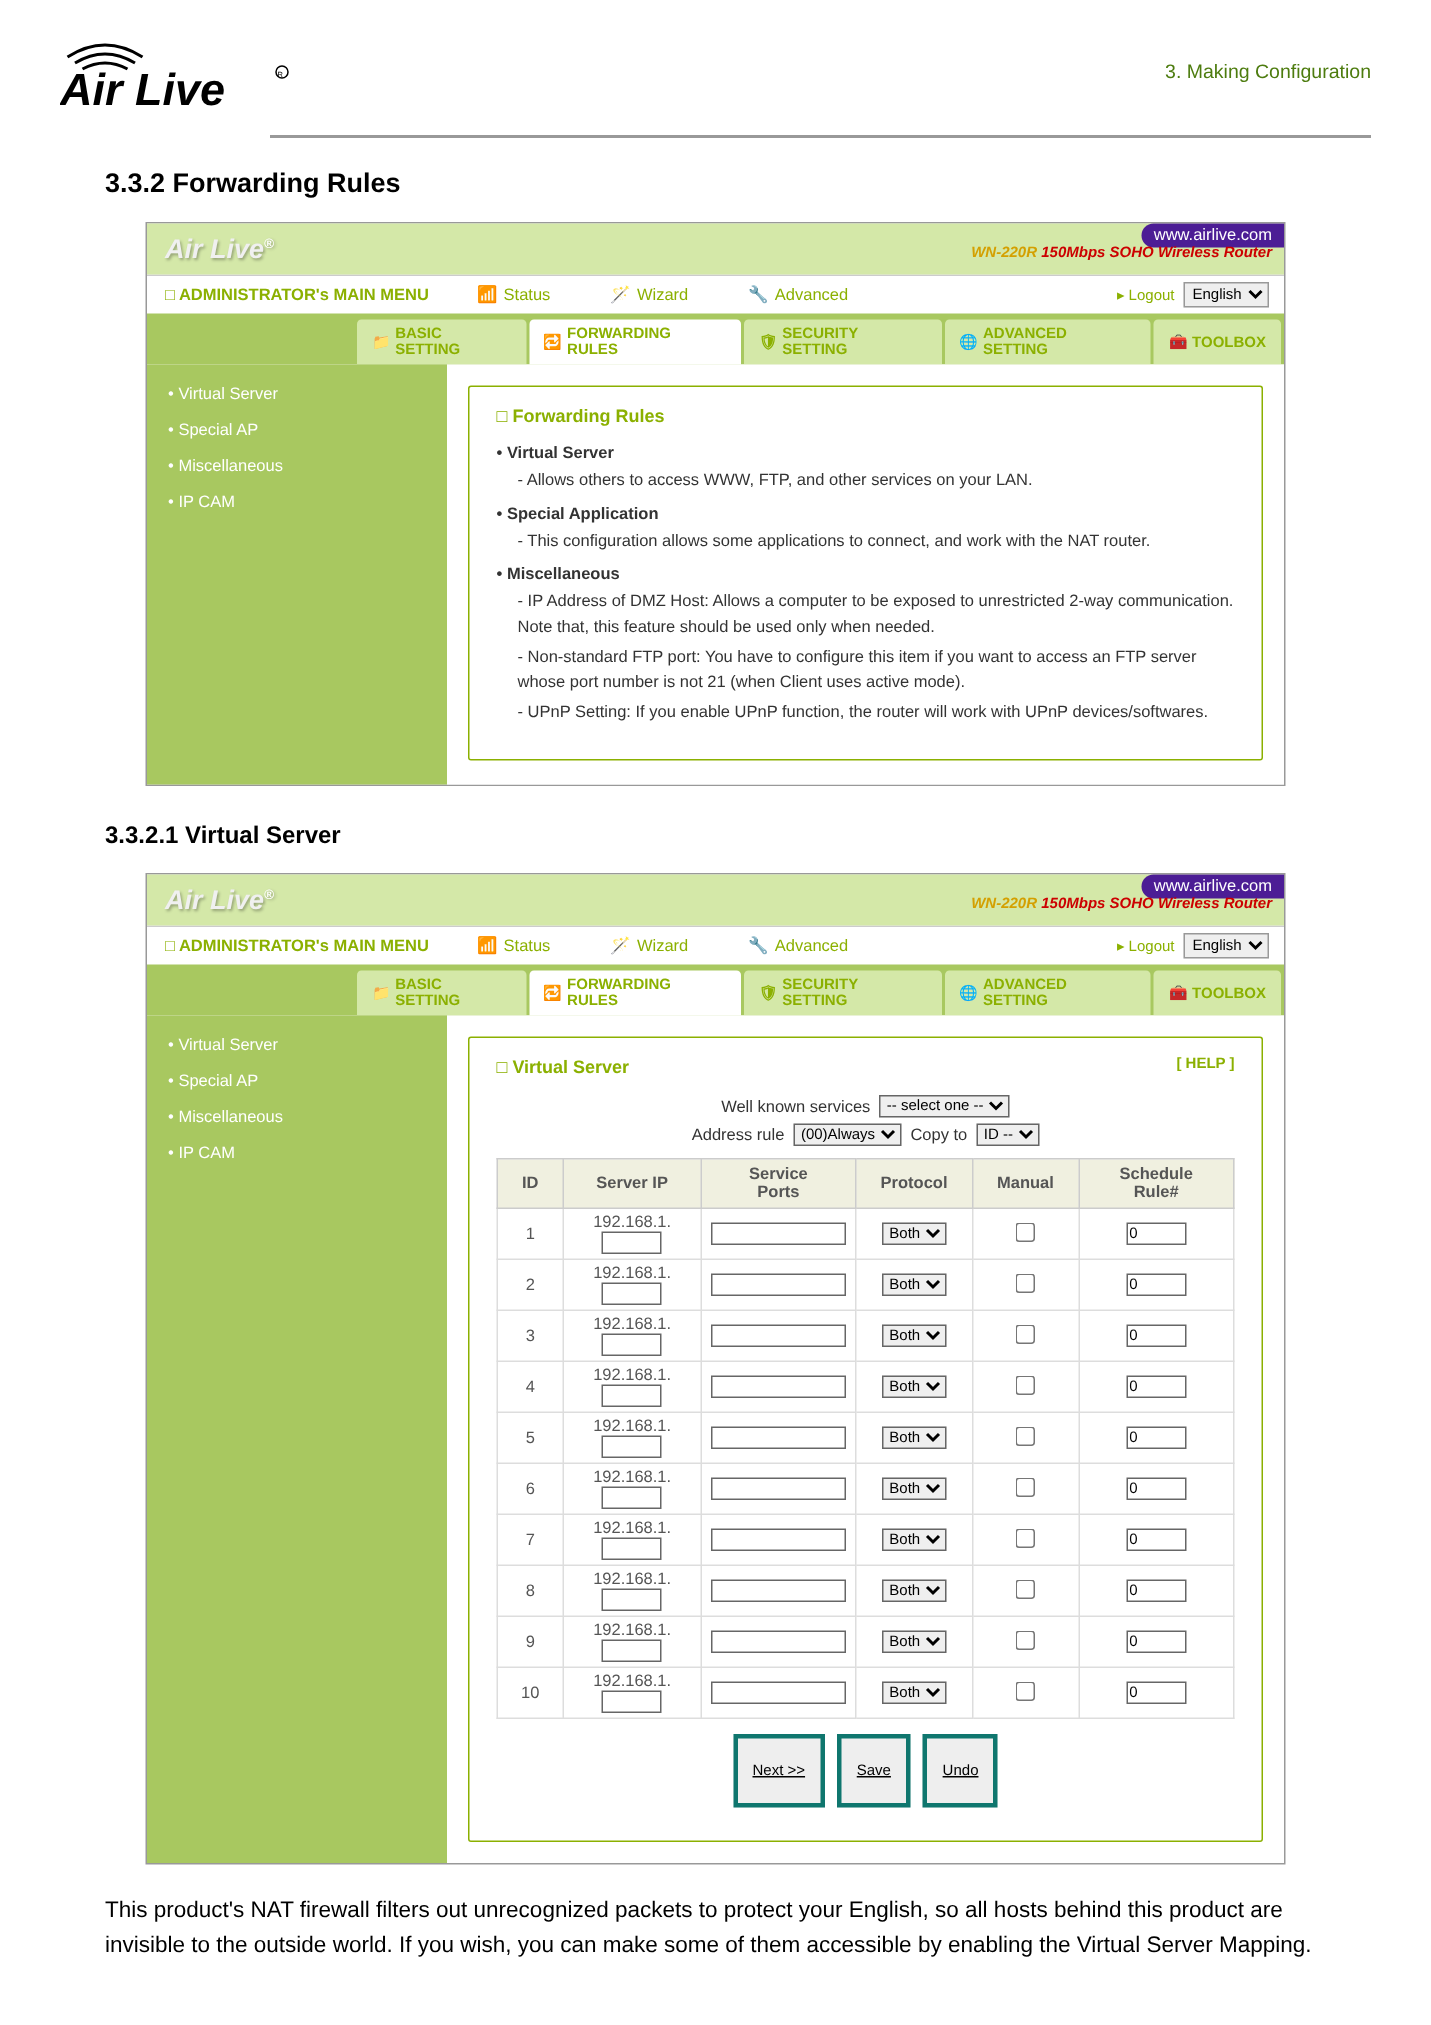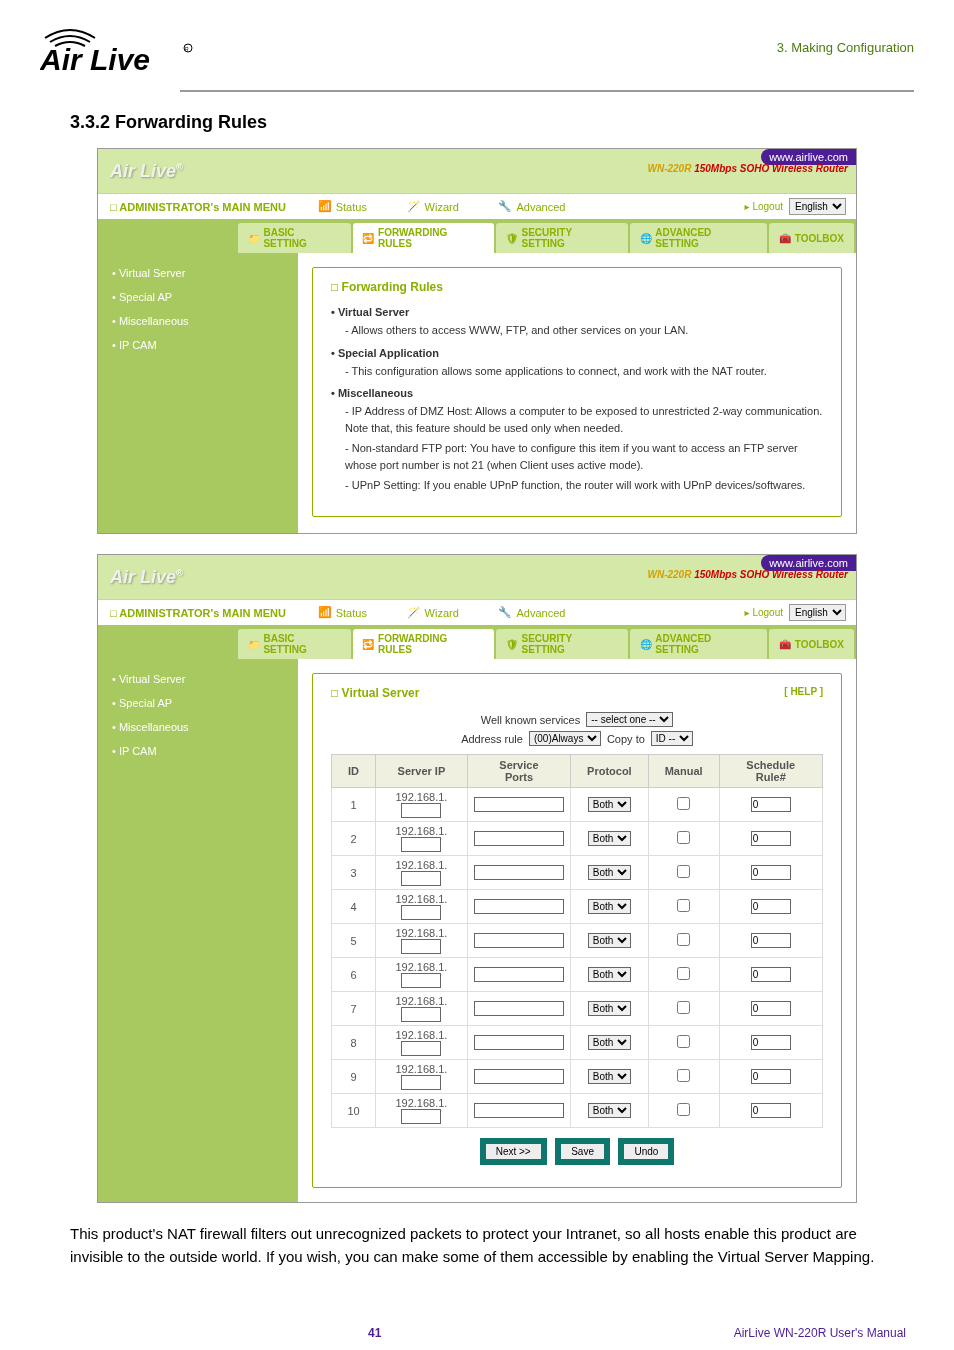--- a/index.html
+++ b/index.html
@@ -11,21 +11,21 @@
   .chapter-ref { font-size: 13px; color: #4d7c0f; padding-top: 20px; }
   
   .divider-line { border-bottom: 2px solid #999; margin: 0 40px 20px 180px; }
   
   .content { padding: 0 70px; }
   
   .section-title { font-size: 18px; font-weight: bold; color: #000; margin: 20px 0 15px; }
   .subsection-title { font-size: 16px; font-weight: bold; color: #000; margin: 25px 0 15px; }
   
   .router-panel { border: 1px solid #999; background: #fff; margin-bottom: 20px; width: 760px; margin-left: auto; margin-right: auto; }
-  .panel-header { background: #d4e8a8; display: flex; align-items: center; position: relative; height: 44px; }
+  .panel-header { background: #d4e8a8; display: flex; align-items: center; position: relative; height: 34px; }
   .brand-logo { color: #fff; font-style: italic; font-weight: bold; font-size: 18px; padding: 0 12px; text-shadow: 1px 1px 2px rgba(0,0,0,0.3); width: 200px; }
   .brand-logo .air { color: #f0f0f0; }
   .model-badge { position: absolute; right: 0; top: 0; background: #4c1d95; color: #fff; font-size: 11px; padding: 2px 8px; border-radius: 8px 0 0 8px; }
   .model-info { position: absolute; right: 8px; top: 14px; font-size: 10px; }
   .model-name { color: #d4a000; font-weight: bold; font-style: italic; }
   .model-tag { color: #c00; font-style: italic; font-weight: bold; }
   
   .admin-bar { background: #fff; border-top: 1px solid #ccc; display: flex; align-items: center; height: 26px; font-size: 11px; }
   .admin-label { color: #8bb000; font-weight: bold; padding: 0 12px; width: 200px; }
   .admin-item { color: #8bb000; padding: 0 20px; cursor: pointer; display: flex; align-items: center; gap: 4px; }
@@ -60,21 +60,21 @@
   .data-table { width: 100%; border-collapse: collapse; margin-top: 8px; font-size: 11px; }
   .data-table th { background: #f0f0e0; border: 1px solid #ccc; padding: 4px 16px; color: #555; font-weight: bold; }
   .data-table td { border: 1px solid #ddd; padding: 3px 6px; text-align: center; color: #555; }
   .data-table input[type=text] { border: 1px solid #666; font-size: 10px; padding: 1px; }
   .data-table input.ip-suffix { width: 40px; }
   .data-table input.ports { width: 90px; }
   .data-table input.rule { width: 40px; }
   .data-table select { font-size: 10px; border: 1px solid #666; }
   
   .btn-row { text-align: center; padding: 10px 0 4px; }
-  .btn { font-size: 10px; padding: 2px 10px; background: #eee; border: 6px solid #0f766e; cursor: pointer; margin: 0 2px; }
+  .btn { font-size: 10px; padding: 16px 10px; background: #eee; border: 3px solid #0f766e; cursor: pointer; margin: 0 2px; text-decoration: underline; }
   
   .body-text { font-size: 15px; color: #000; line-height: 1.5; margin: 18px 0; }
   
   .page-footer { display: flex; justify-content: space-between; padding: 40px 48px 20px; font-size: 12px; color: #4c1d95; }
   .page-num { font-weight: bold; margin-left: 320px; }
 </style>
 </head>
 <body>
 
 <div class="page-header">
@@ -163,20 +163,21 @@
               <div class="item-head">Miscellaneous</div>
               <div class="item-sub">IP Address of DMZ Host: Allows a computer to be exposed to unrestricted 2-way communication. Note that, this feature should be used only when needed.</div>
               <div class="item-sub">Non-standard FTP port: You have to configure this item if you want to access an FTP server whose port number is not 21 (when Client uses active mode).</div>
               <div class="item-sub">UPnP Setting: If you enable UPnP function, the router will work with UPnP devices/softwares.</div>
             </div>
         </div>
       </div>
     </div>
   </div>
 
+  <div class="subsection-title">3.3.2.1 Virtual Server</div>
 
   <div class="router-panel">
     <div class="panel-header">
       <div class="brand-logo"><span class="air">Air Live</span><sup style="font-size:9px">®</sup></div>
       <div class="model-badge">www.airlive.com</div>
       <div class="model-info">
         <span class="model-name">WN-220R</span>
         <span class="model-tag">150Mbps SOHO Wireless Router</span>
       </div>
     </div>
@@ -341,19 +342,19 @@
           <div class="btn-row">
             <button class="btn">Next &gt;&gt;</button>
             <button class="btn">Save</button>
             <button class="btn">Undo</button>
           </div>
         </div>
       </div>
     </div>
   </div>
 
-  <div class="body-text">This product's NAT firewall filters out unrecognized packets to protect your Intranet, so all hosts enable this product are invisible to the outside world. If you wish, you can make some of them accessible by enabling the Virtual Server Mapping.</div>
+  <div class="body-text">This product's NAT firewall filters out unrecognized packets to protect your English, so all hosts behind this product are invisible to the outside world. If you wish, you can make some of them accessible by enabling the Virtual Server Mapping.</div>
 </div>
 
 <div class="page-footer">
   <span class="page-num">41</span>
   <span>AirLive WN-220R User's Manual</span>
 </div>
 
 </body></html>

